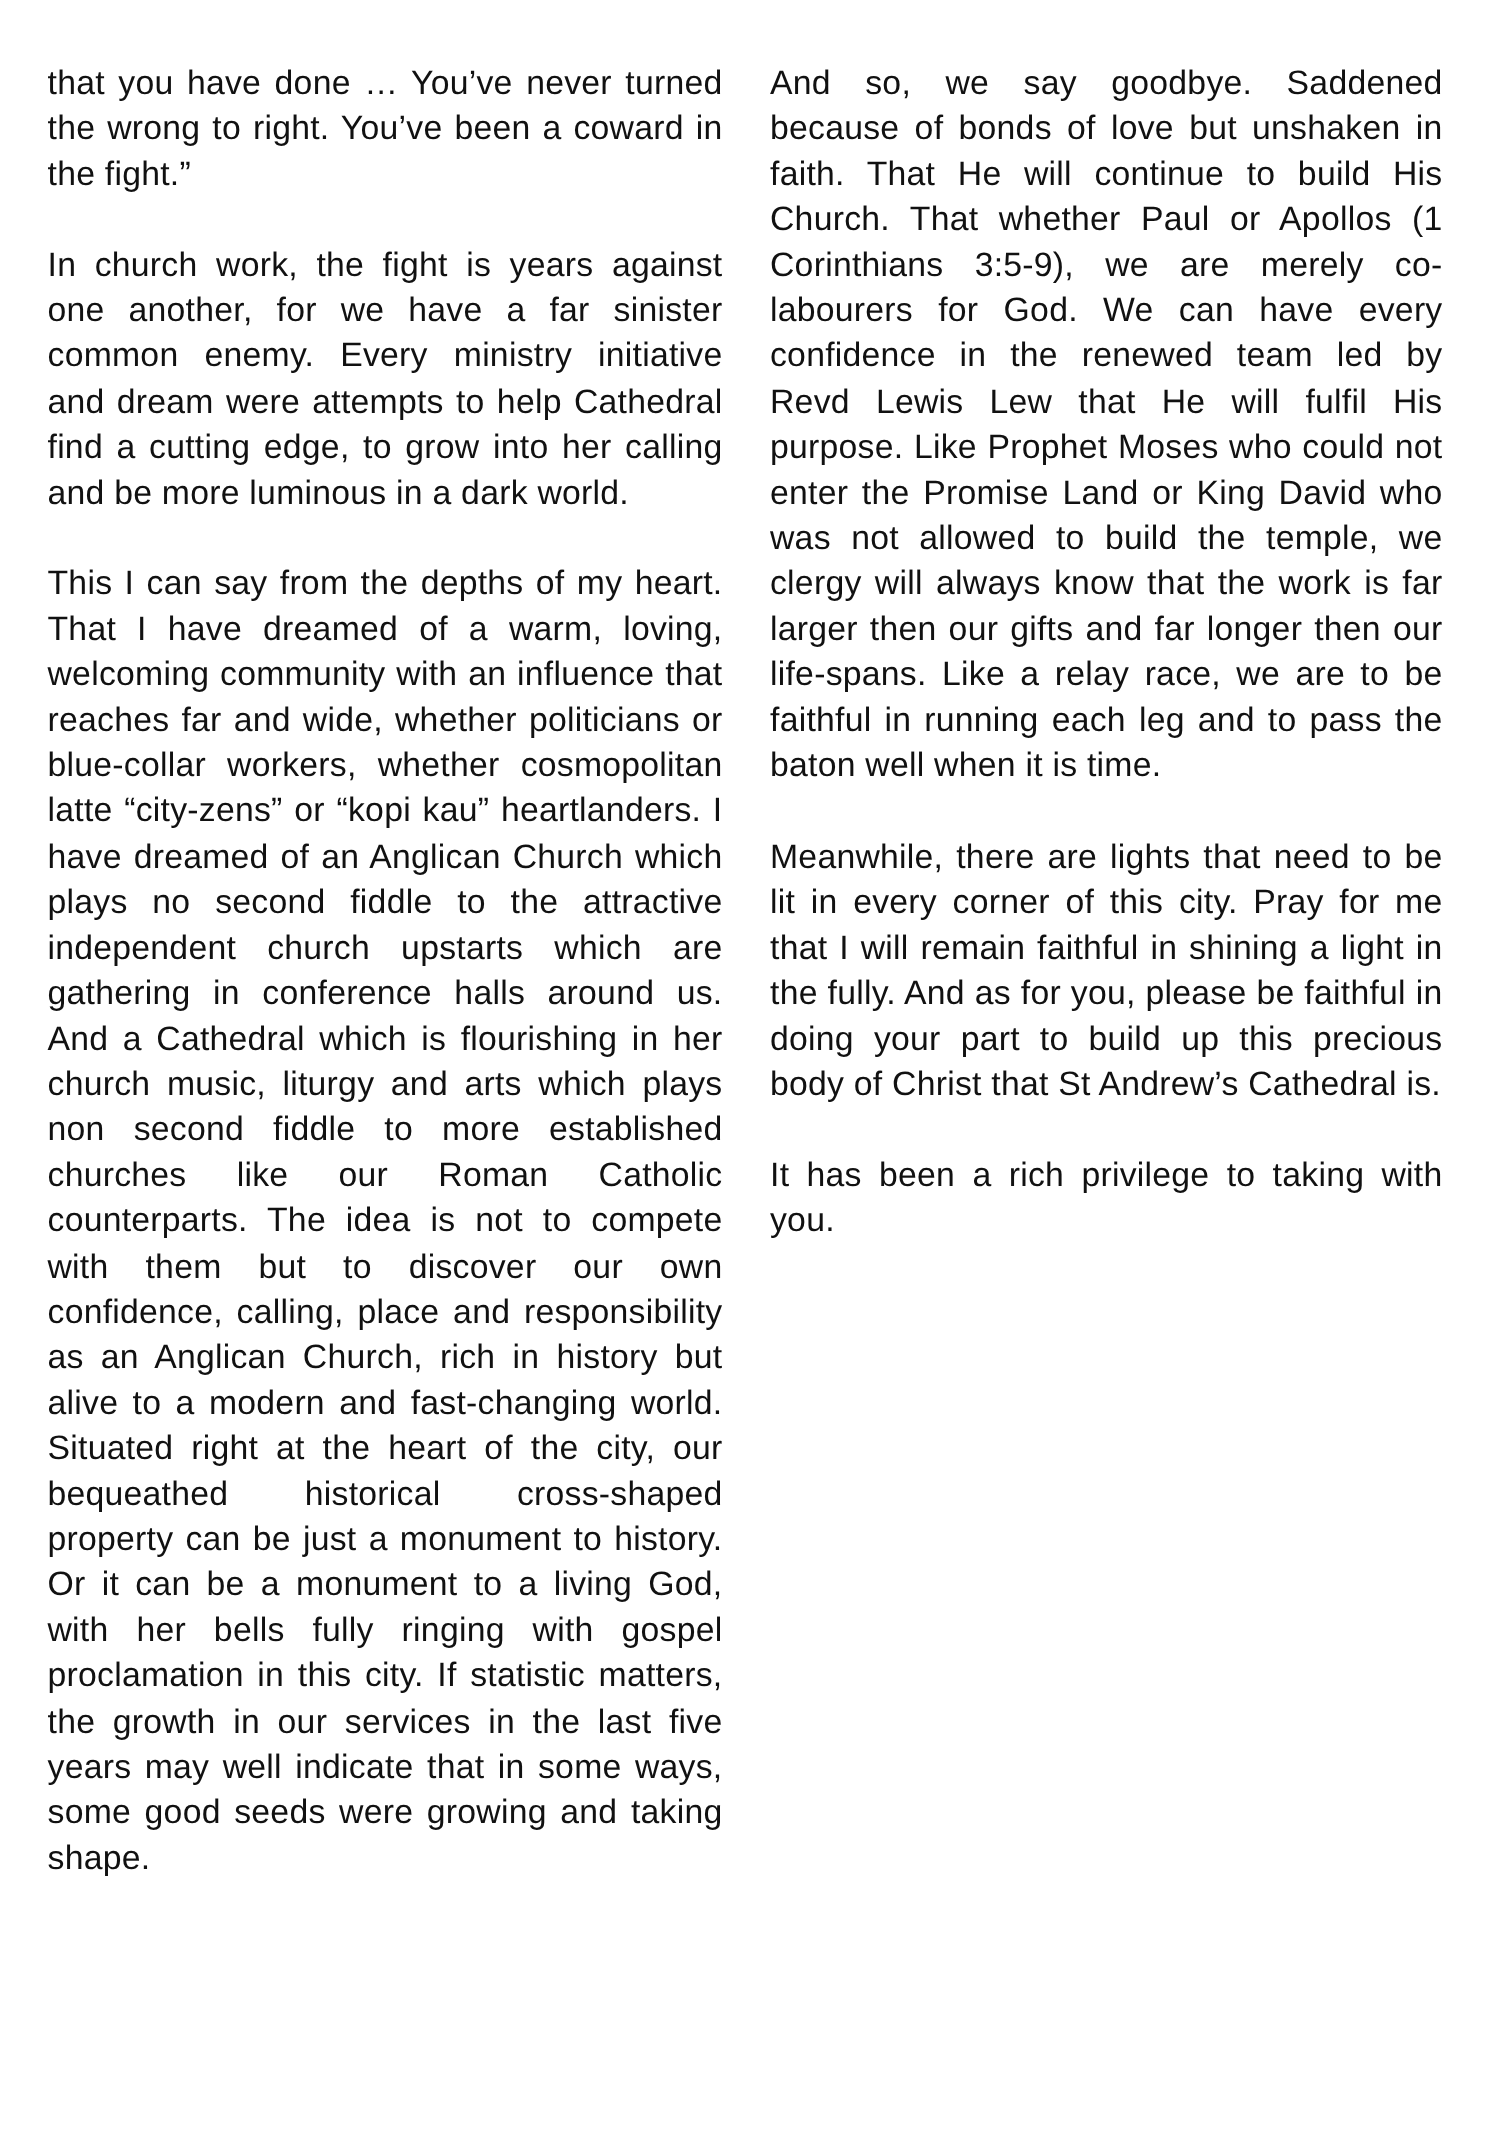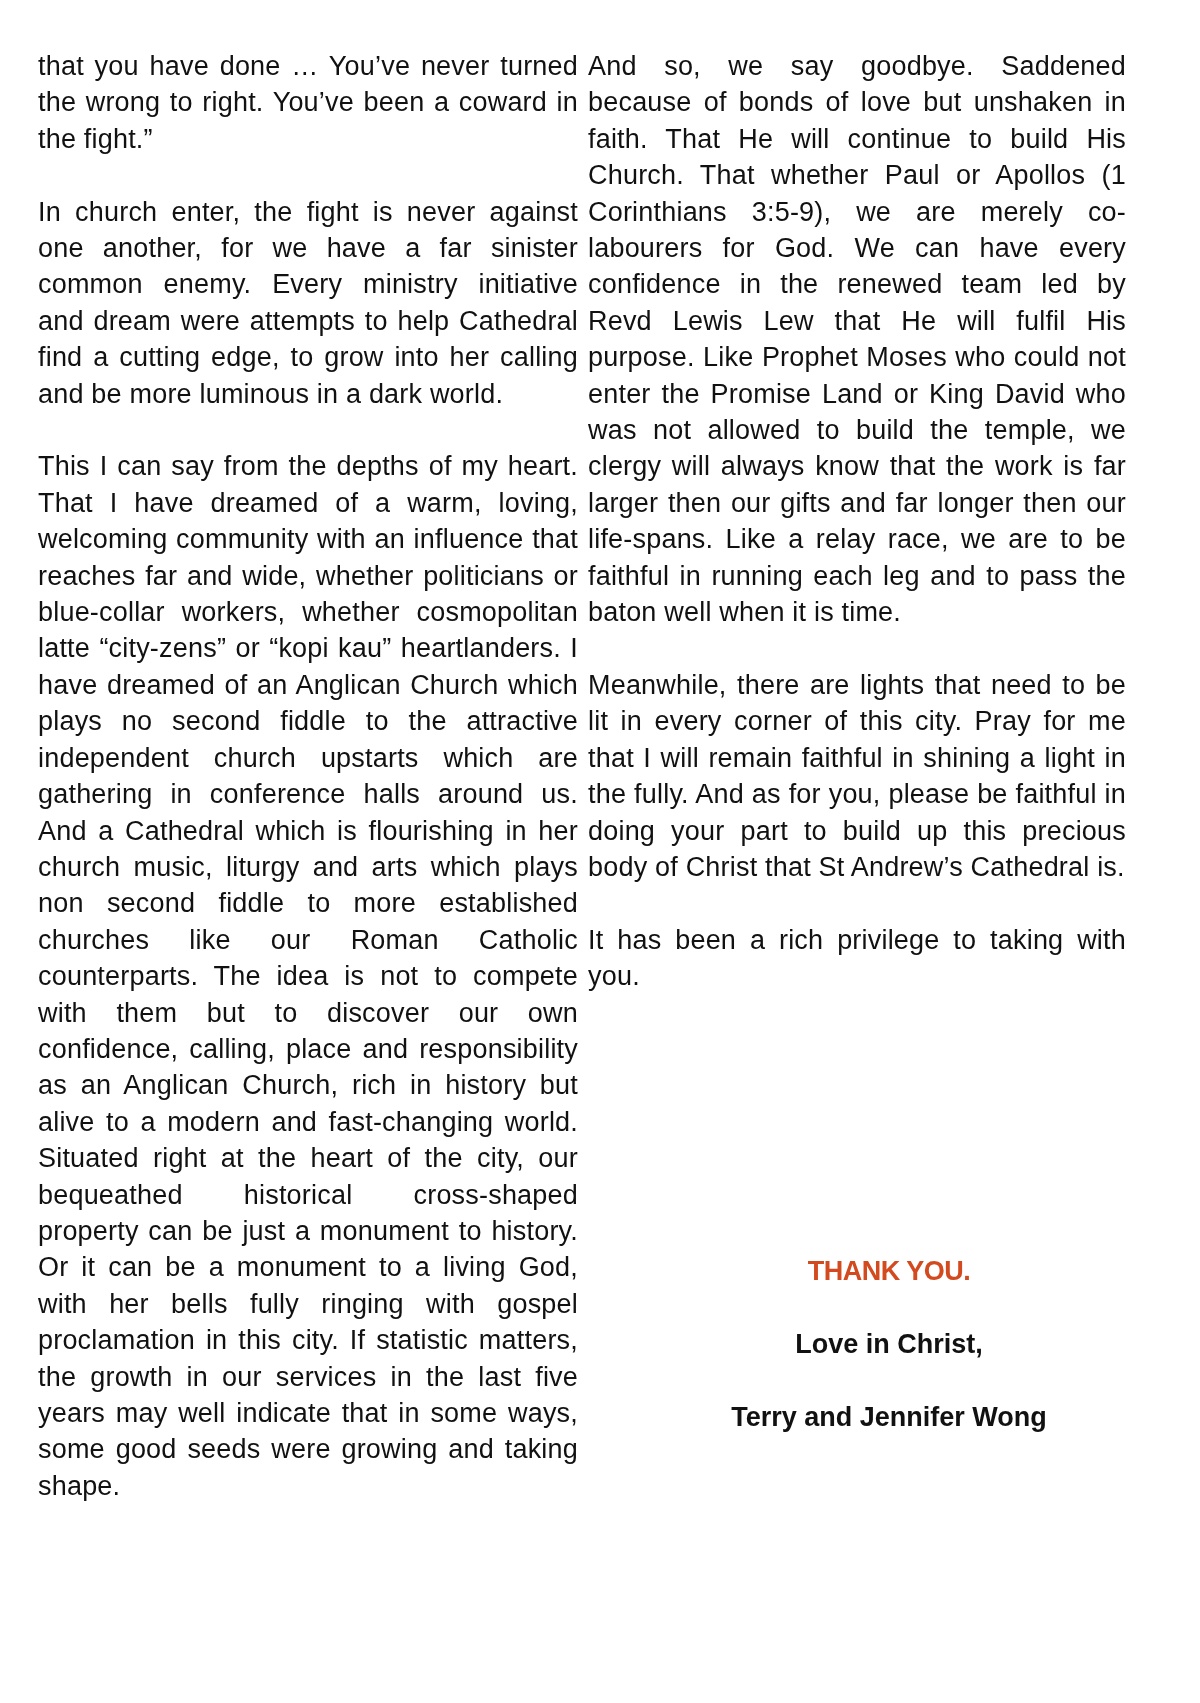--- a/index.html
+++ b/index.html
@@ -30,21 +30,21 @@
       text-align: justify;
       text-align-last: left;
       hyphens: none;
       letter-spacing: 0.2px;
     }
     .col-left {
       left: 38px;
       width: 540px;
     }
     .col-right {
-      left: 588px;
+      left: 616px;
       width: 538px;
     }
     .para {
       margin: 0 0 36.4px 0;
       padding: 0;
     }
     .para:last-child {
       margin-bottom: 0;
     }
     .signoff {
@@ -69,29 +69,24 @@
       margin: 0;
     }
   </style>
 </head>
 <body>
 
 <div class="page">
 
   <div class="column col-left">
     <p class="para">that you have done … You’ve never turned the wrong to right. You’ve been a coward in the fight.”</p>
-    <p class="para">In church enter, the fight is never against one another, for we have a far sinister common enemy. Every ministry initiative and dream were attempts to help Cathedral find a cutting edge, to grow into her calling and be more luminous in a dark world.</p>
+    <p class="para">In church work, the fight is years against one another, for we have a far sinister common enemy. Every ministry initiative and dream were attempts to help Cathedral find a cutting edge, to grow into her calling and be more luminous in a dark world.</p>
     <p class="para">This I can say from the depths of my heart. That I have dreamed of a warm, loving, welcoming community with an influence that reaches far and wide, whether politicians or blue-collar workers, whether cosmopolitan latte “city-zens” or “kopi kau” heartlanders. I have dreamed of an Anglican Church which plays no second fiddle to the attractive independent church upstarts which are gathering in conference halls around us. And a Cathedral which is flourishing in her church music, liturgy and arts which plays non second fiddle to more established churches like our Roman Catholic counterparts. The idea is not to compete with them but to discover our own confidence, calling, place and responsibility as an Anglican Church, rich in history but alive to a modern and fast-changing world. Situated right at the heart of the city, our bequeathed historical cross-shaped property can be just a monument to history. Or it can be a monument to a living God, with her bells fully ringing with gospel proclamation in this city. If statistic matters, the growth in our services in the last five years may well indicate that in some ways, some good seeds were growing and taking shape.</p>
   </div>
 
   <div class="column col-right">
     <p class="para">And so, we say goodbye. Saddened because of bonds of love but unshaken in faith. That He will continue to build His Church. That whether Paul or Apollos (1 Corinthians 3:5-9), we are merely co-labourers for God. We can have every confidence in the renewed team led by Revd Lewis Lew that He will fulfil His purpose. Like Prophet Moses who could not enter the Promise Land or King David who was not allowed to build the temple, we clergy will always know that the work is far larger then our gifts and far longer then our life-spans. Like a relay race, we are to be faithful in running each leg and to pass the baton well when it is time.</p>
     <p class="para">Meanwhile, there are lights that need to be lit in every corner of this city. Pray for me that I will remain faithful in shining a light in the fully. And as for you, please be faithful in doing your part to build up this precious body of Christ that St Andrew’s Cathedral is.</p>
     <p class="para">It has been a rich privilege to taking with you.</p>
   </div>
 
-  <div class="signoff">
-    <p class="thank-you">THANK YOU.</p>
-    <p class="closing">Love in Christ,</p>
-    <p class="signature">Terry and Jennifer Wong</p>
-  </div>
 
 </div>
 
 </body></html>

